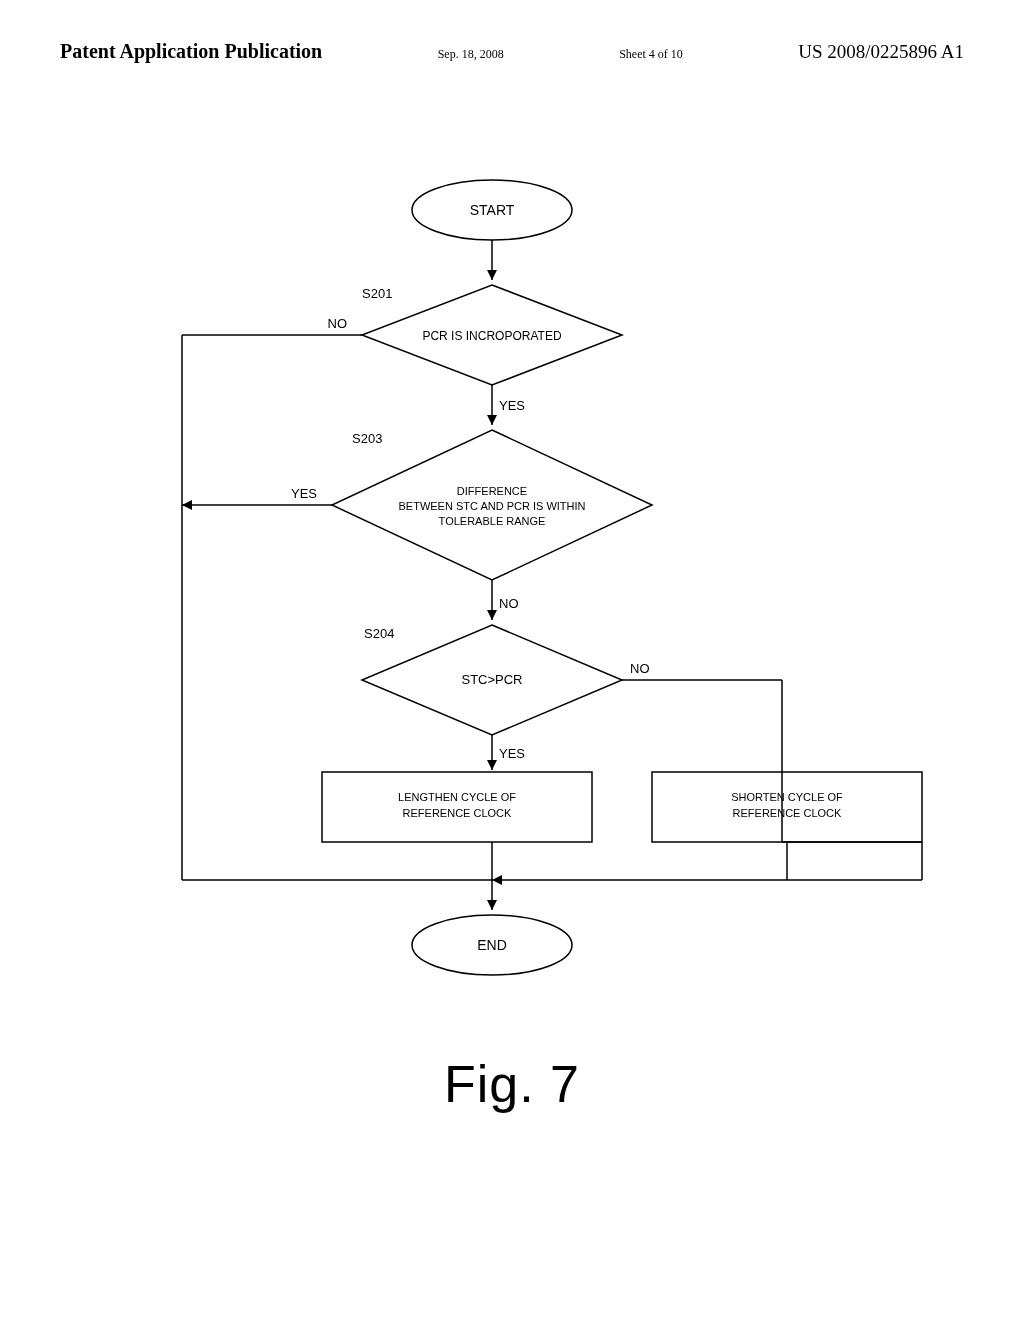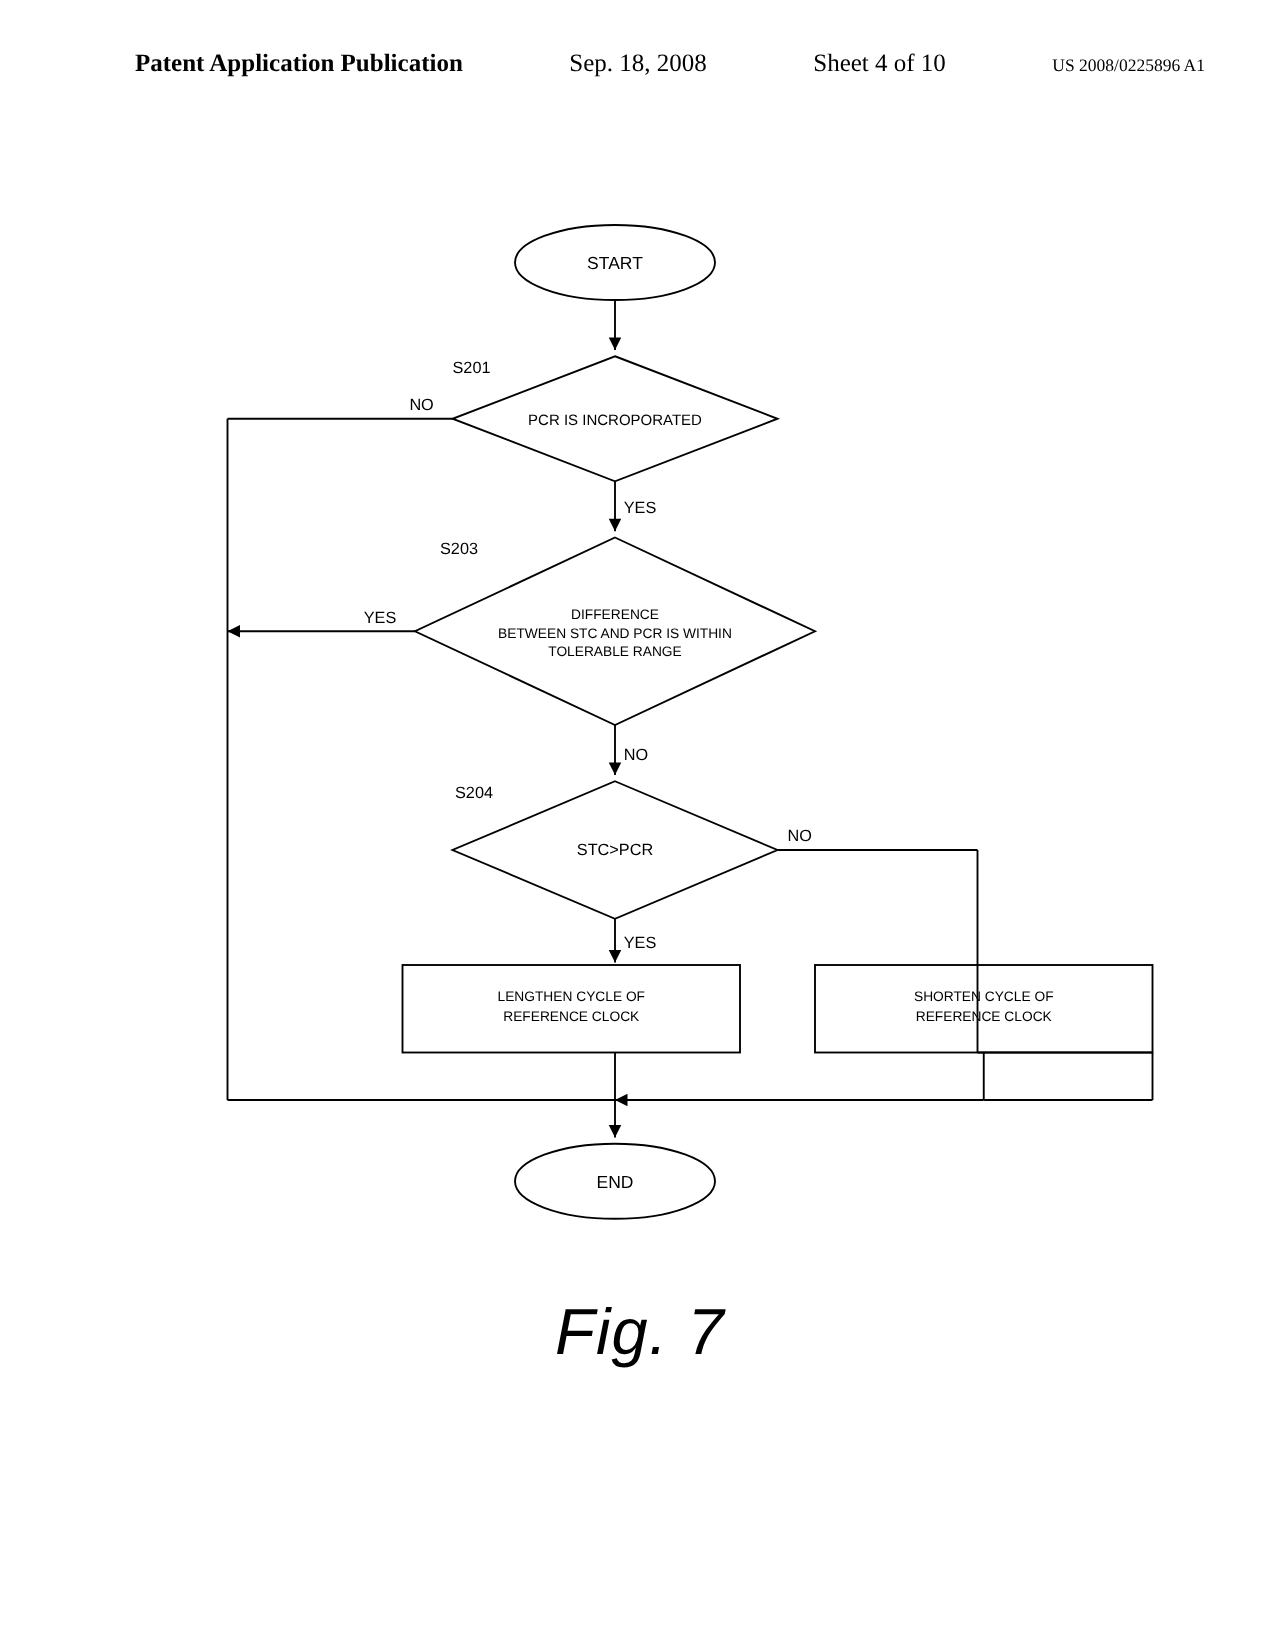--- a/index.html
+++ b/index.html
@@ -16,46 +16,44 @@
     .header {
       display: flex;
       justify-content: space-between;
       align-items: baseline;
       padding: 40px 60px 0 60px;
       font-size: 18px;
     }
     .header-left {
       font-weight: bold;
       font-size: 20px;
-      margin-left: 48px;
     }
     .header-mid {
-      font-size: 20px;
+      font-size: 12px;
     }
     .header-right {
-      font-size: 14px;
+      font-size: 19px;
     }
 
     
     .flowchart-svg {
       display: block;
       margin: 0 auto;
     }
 
     
     .fig-label {
       position: absolute;
-      bottom: 224px;
+      bottom: 206px;
       left: 50%;
       transform: translateX(-50%);
       font-size: 48px;
       font-family: Arial, sans-serif;
       font-weight: normal;
       letter-spacing: 1px;
-      font-style: italic;
     }
   </style>
 </head>
 <body>
 
 <div class="header">
   <span class="header-left">Patent Application Publication</span>
   <span class="header-mid">Sep. 18, 2008</span>
   <span class="header-mid">Sheet 4 of 10</span>
   <span class="header-right">US 2008/0225896 A1</span>

